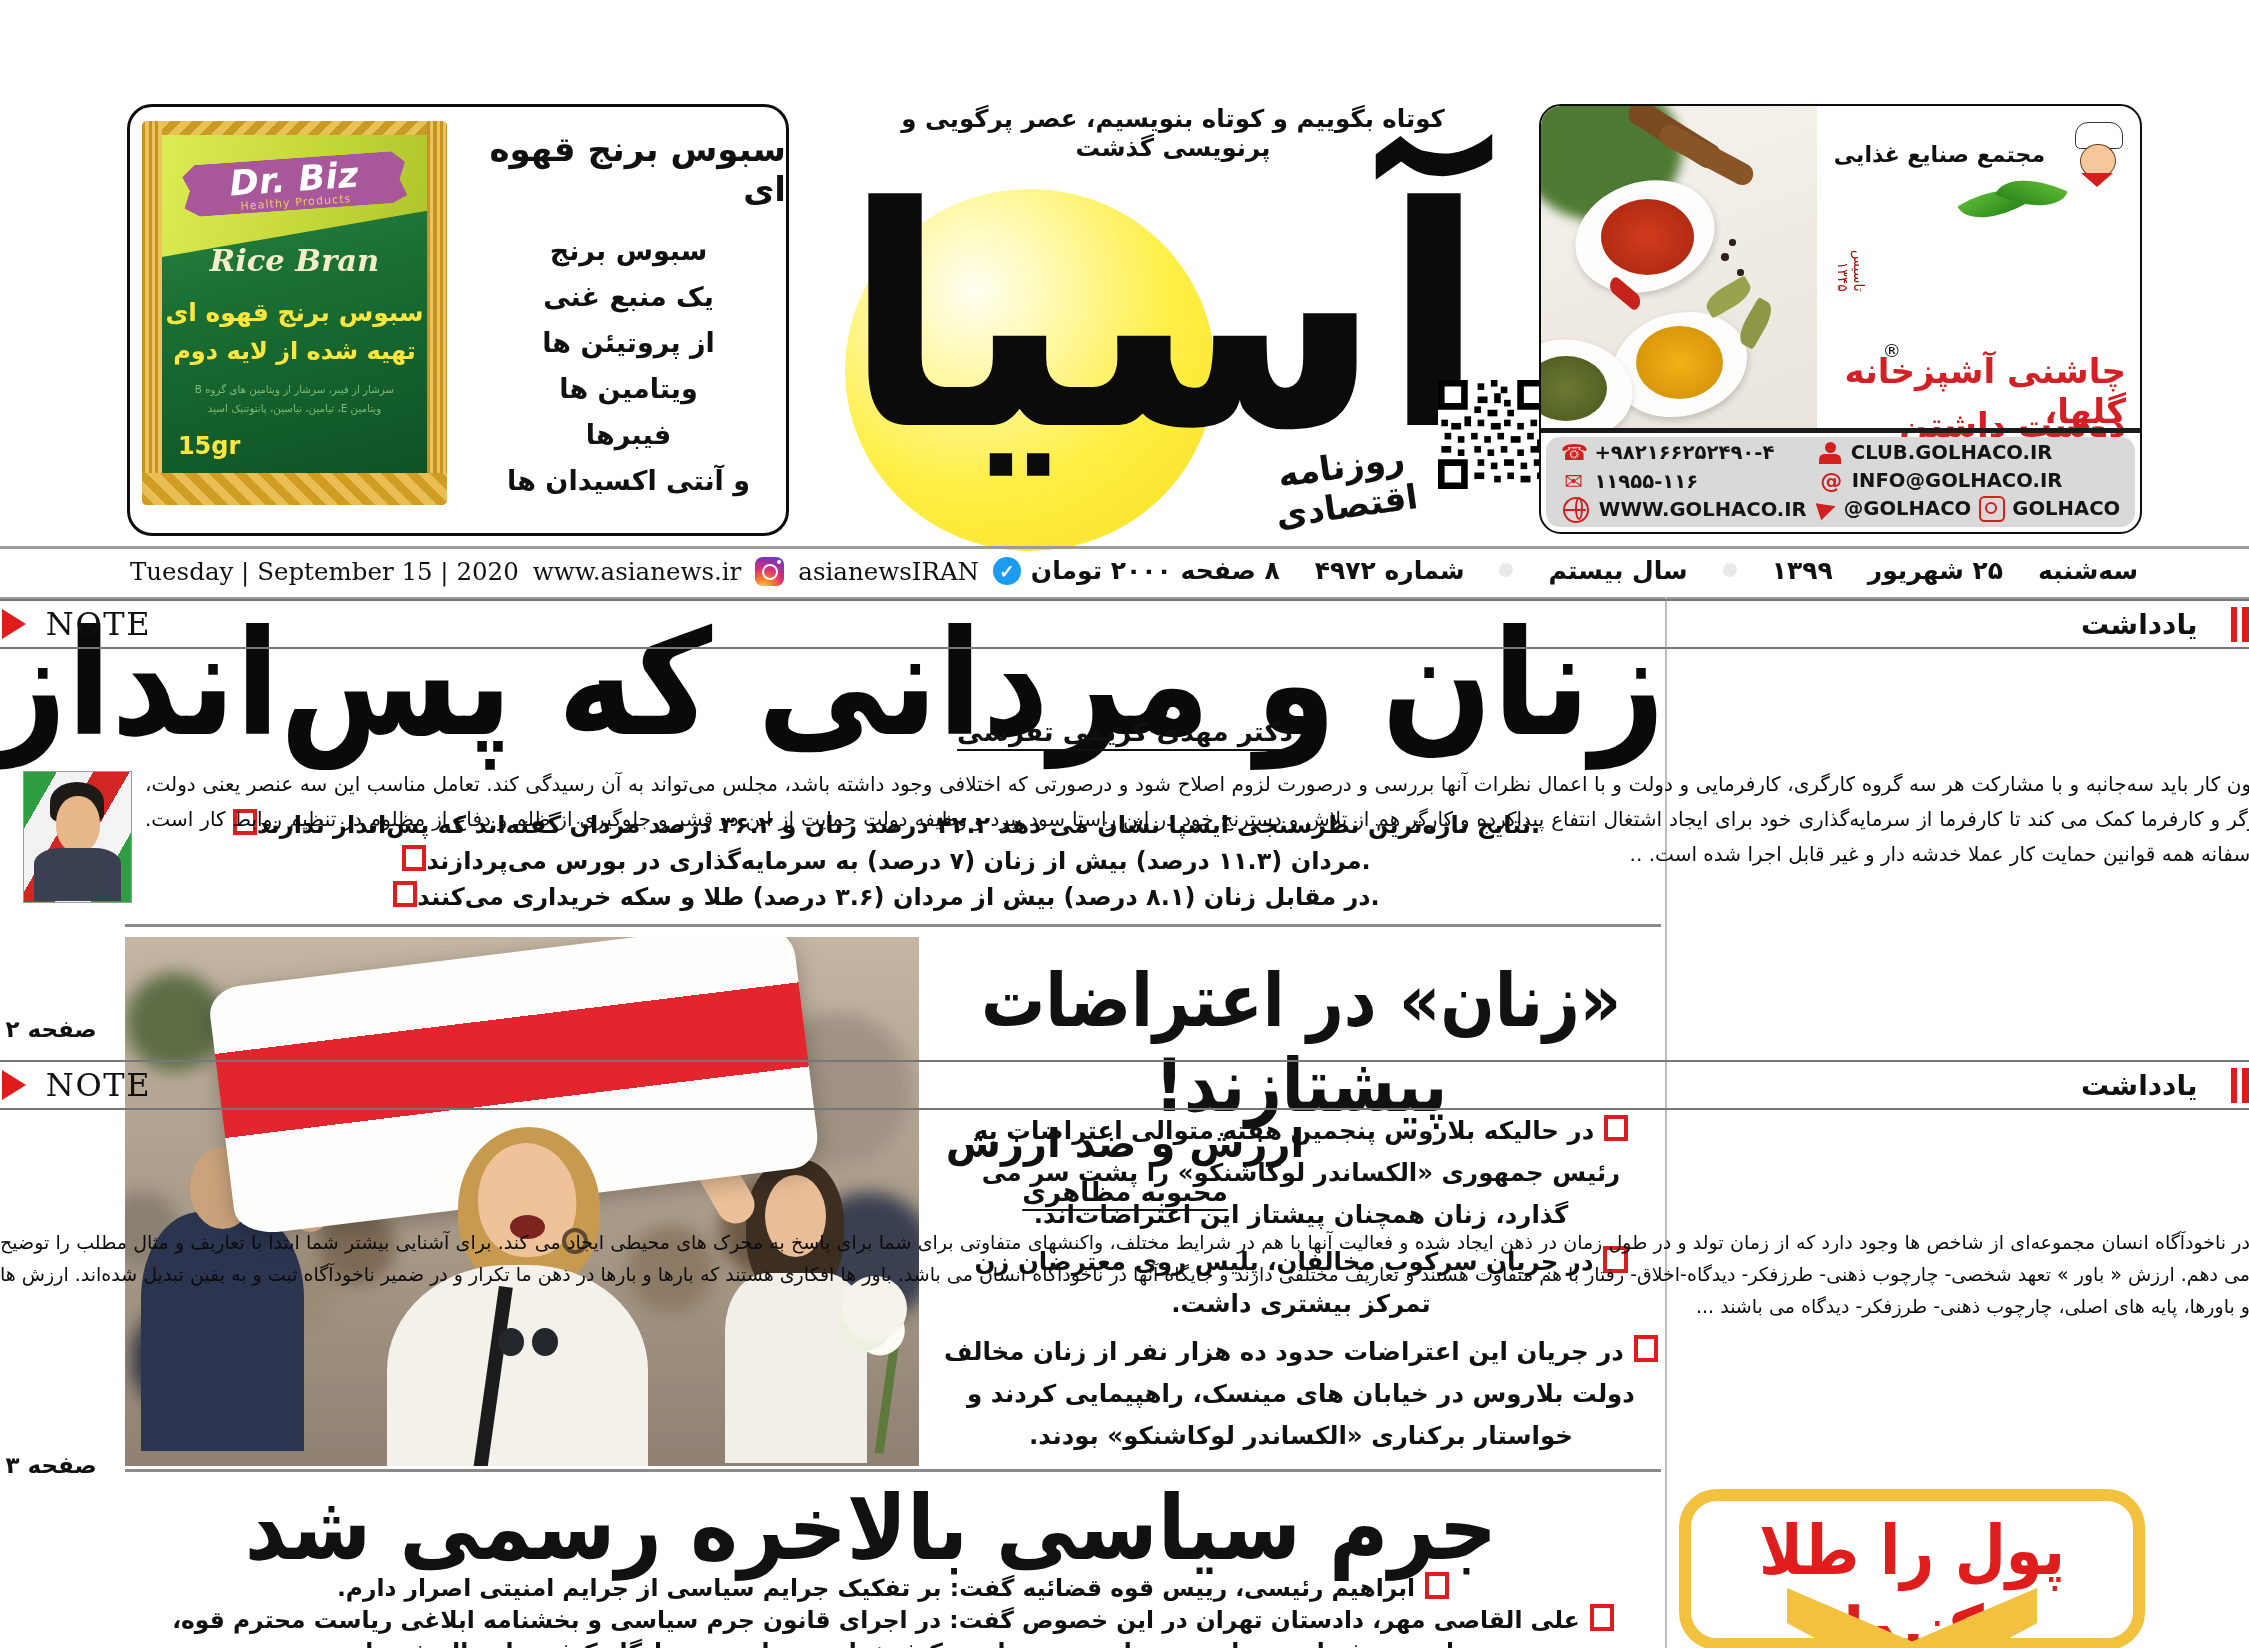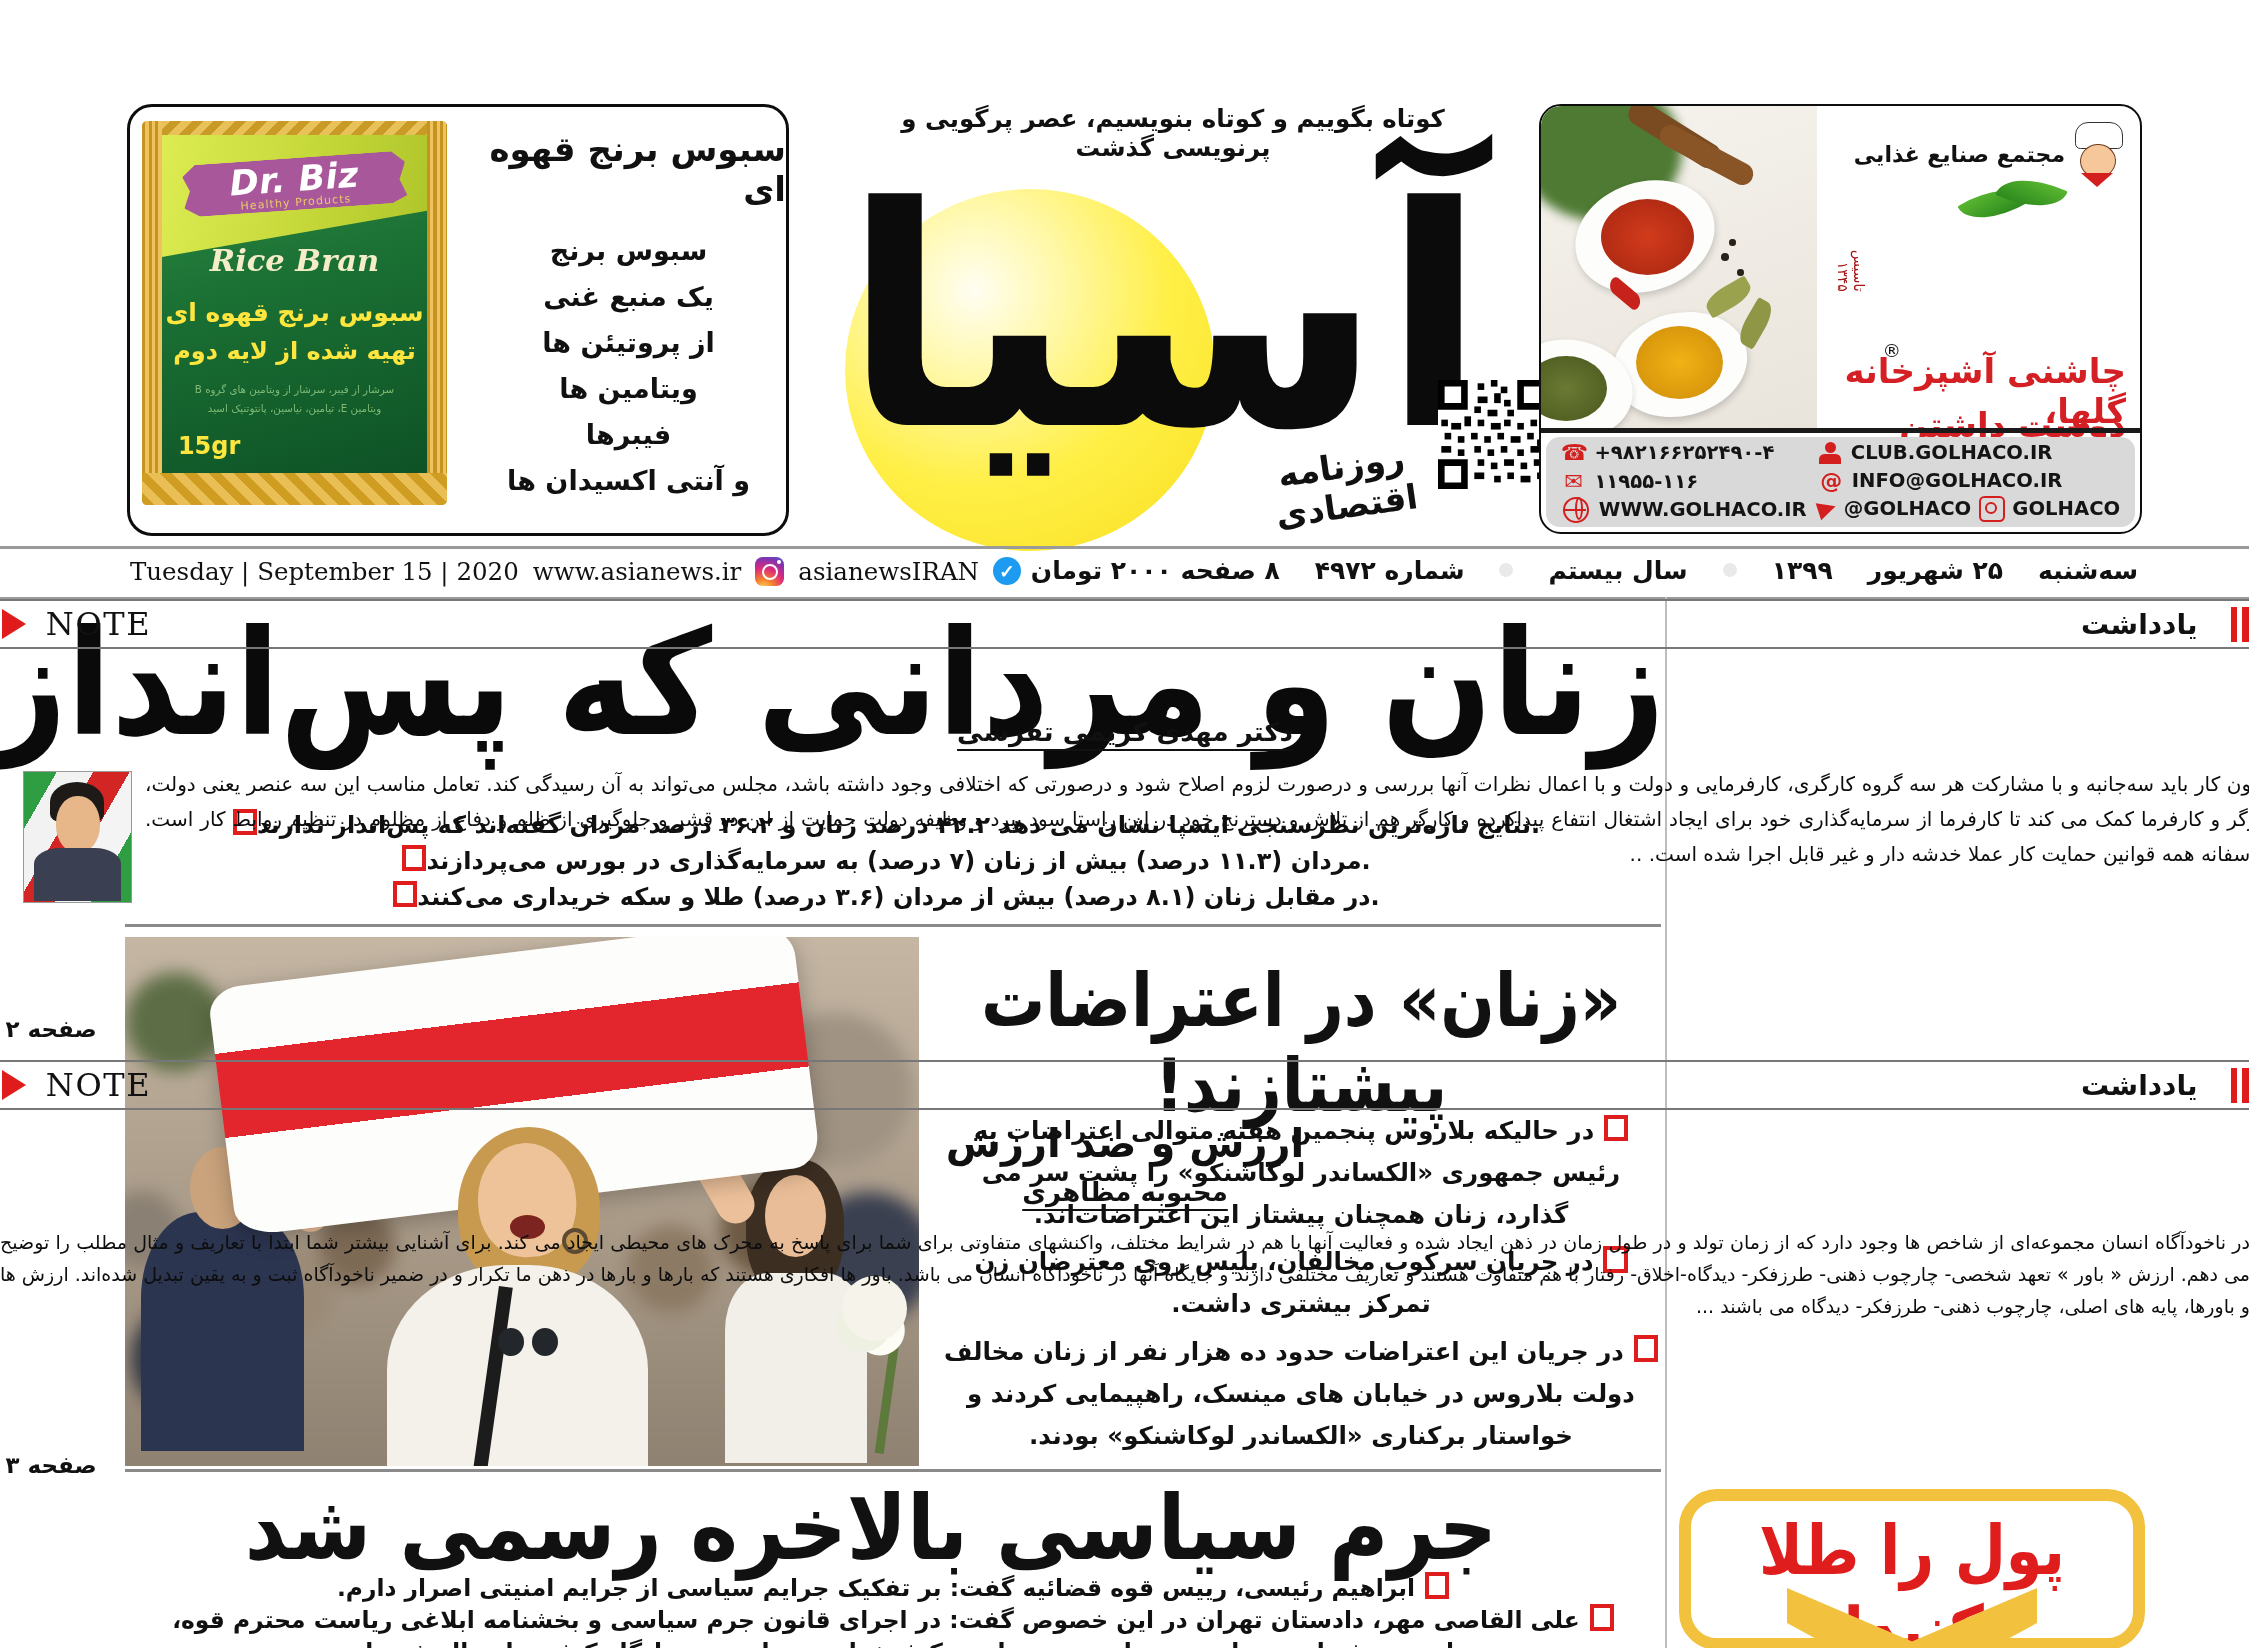--- a/index.html
+++ b/index.html
@@ -59,21 +59,21 @@
   #qr{left:1438px;top:380px;width:109px;height:109px;}
 
   
   #golha-ad{left:1539px;top:104px;width:599px;height:426px;border:2.7px solid #0d0d0d;border-radius:22px;
             overflow:hidden;background:#fff;}
   .spices{position:absolute;left:0;top:0;width:46%;height:76%;overflow:hidden;
           background:linear-gradient(160deg,#f6f3ee 0%,#e9e4db 100%);}
   .blob{position:absolute;border-radius:50%;}
   .spoon{position:absolute;background:#fdfdfb;border-radius:50%;box-shadow:0 3.3px 7.6px rgba(0,0,0,.18);}
   .golha-right{position:absolute;right:0;top:0;width:54%;height:76%;direction:rtl;}
-  .golha-top{position:absolute;right:11px;top:16.3px;display:flex;align-items:center;gap:0;direction:rtl;}
+  .golha-top{position:absolute;right:11px;top:16.3px;display:flex;align-items:center;gap:20px;direction:rtl;}
   .chef{position:relative;width:64px;height:65px;}
   .chef .hat{position:absolute;left:9.8px;top:0;width:46px;height:25px;background:#fff;border:1.6px solid #333;
              border-radius:13px 13px 5.4px 5.4px;}
   .chef .face{position:absolute;left:15.2px;top:22px;width:34px;height:32px;background:#f6c79b;border:1.6px solid #6b3c1d;border-radius:50%;}
   .chef .scarf{position:absolute;left:16.3px;top:51px;width:0;height:0;border-left:16.3px solid transparent;
              border-right:16.3px solid transparent;border-top:14px solid #d41f1f;}
   .golha-label{font-size:22px;font-weight:bold;color:#111;}
   .leaf{position:absolute;width:65px;height:32px;background:linear-gradient(#59b630,#2d8a1e);border-radius:4% 100% 4% 100%;}
   .golha-logo{position:absolute;right:49px;top:103px;font-size:93px;font-weight:bold;color:#cc1b1b;
         text-shadow:0 0 3.3px #7e0f0f, 2.2px 2.2px 0 #8c1212;}

